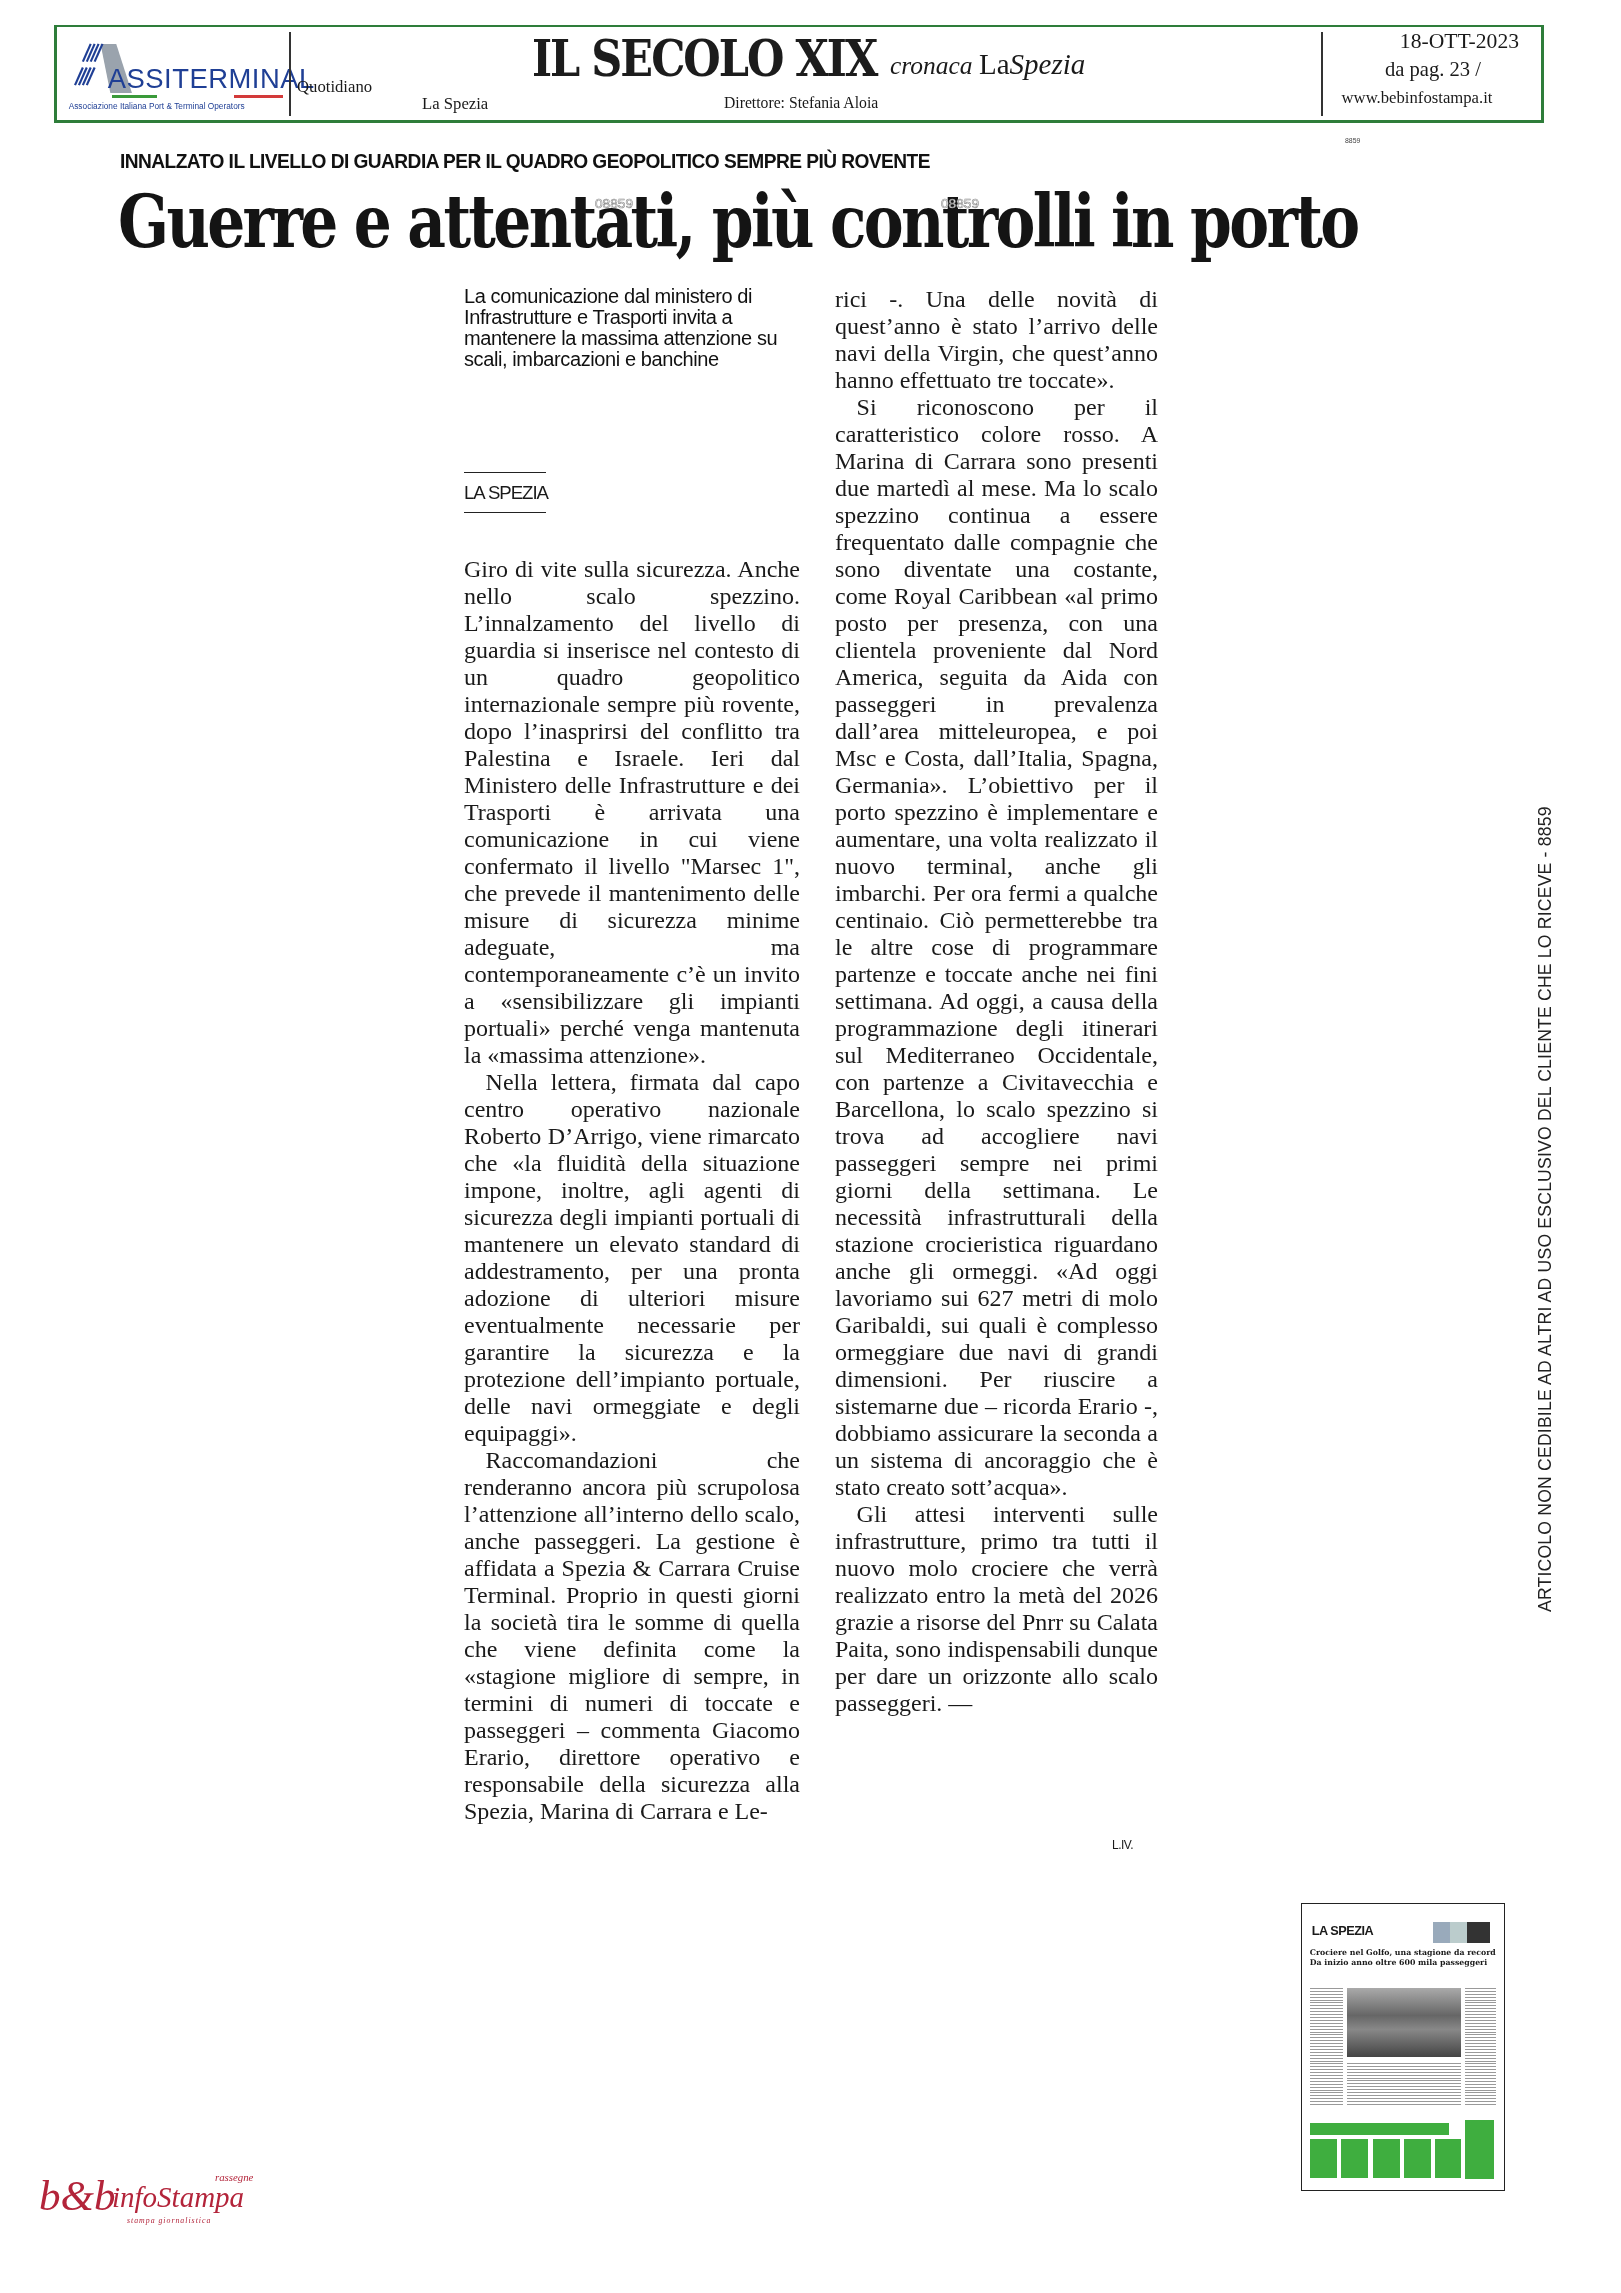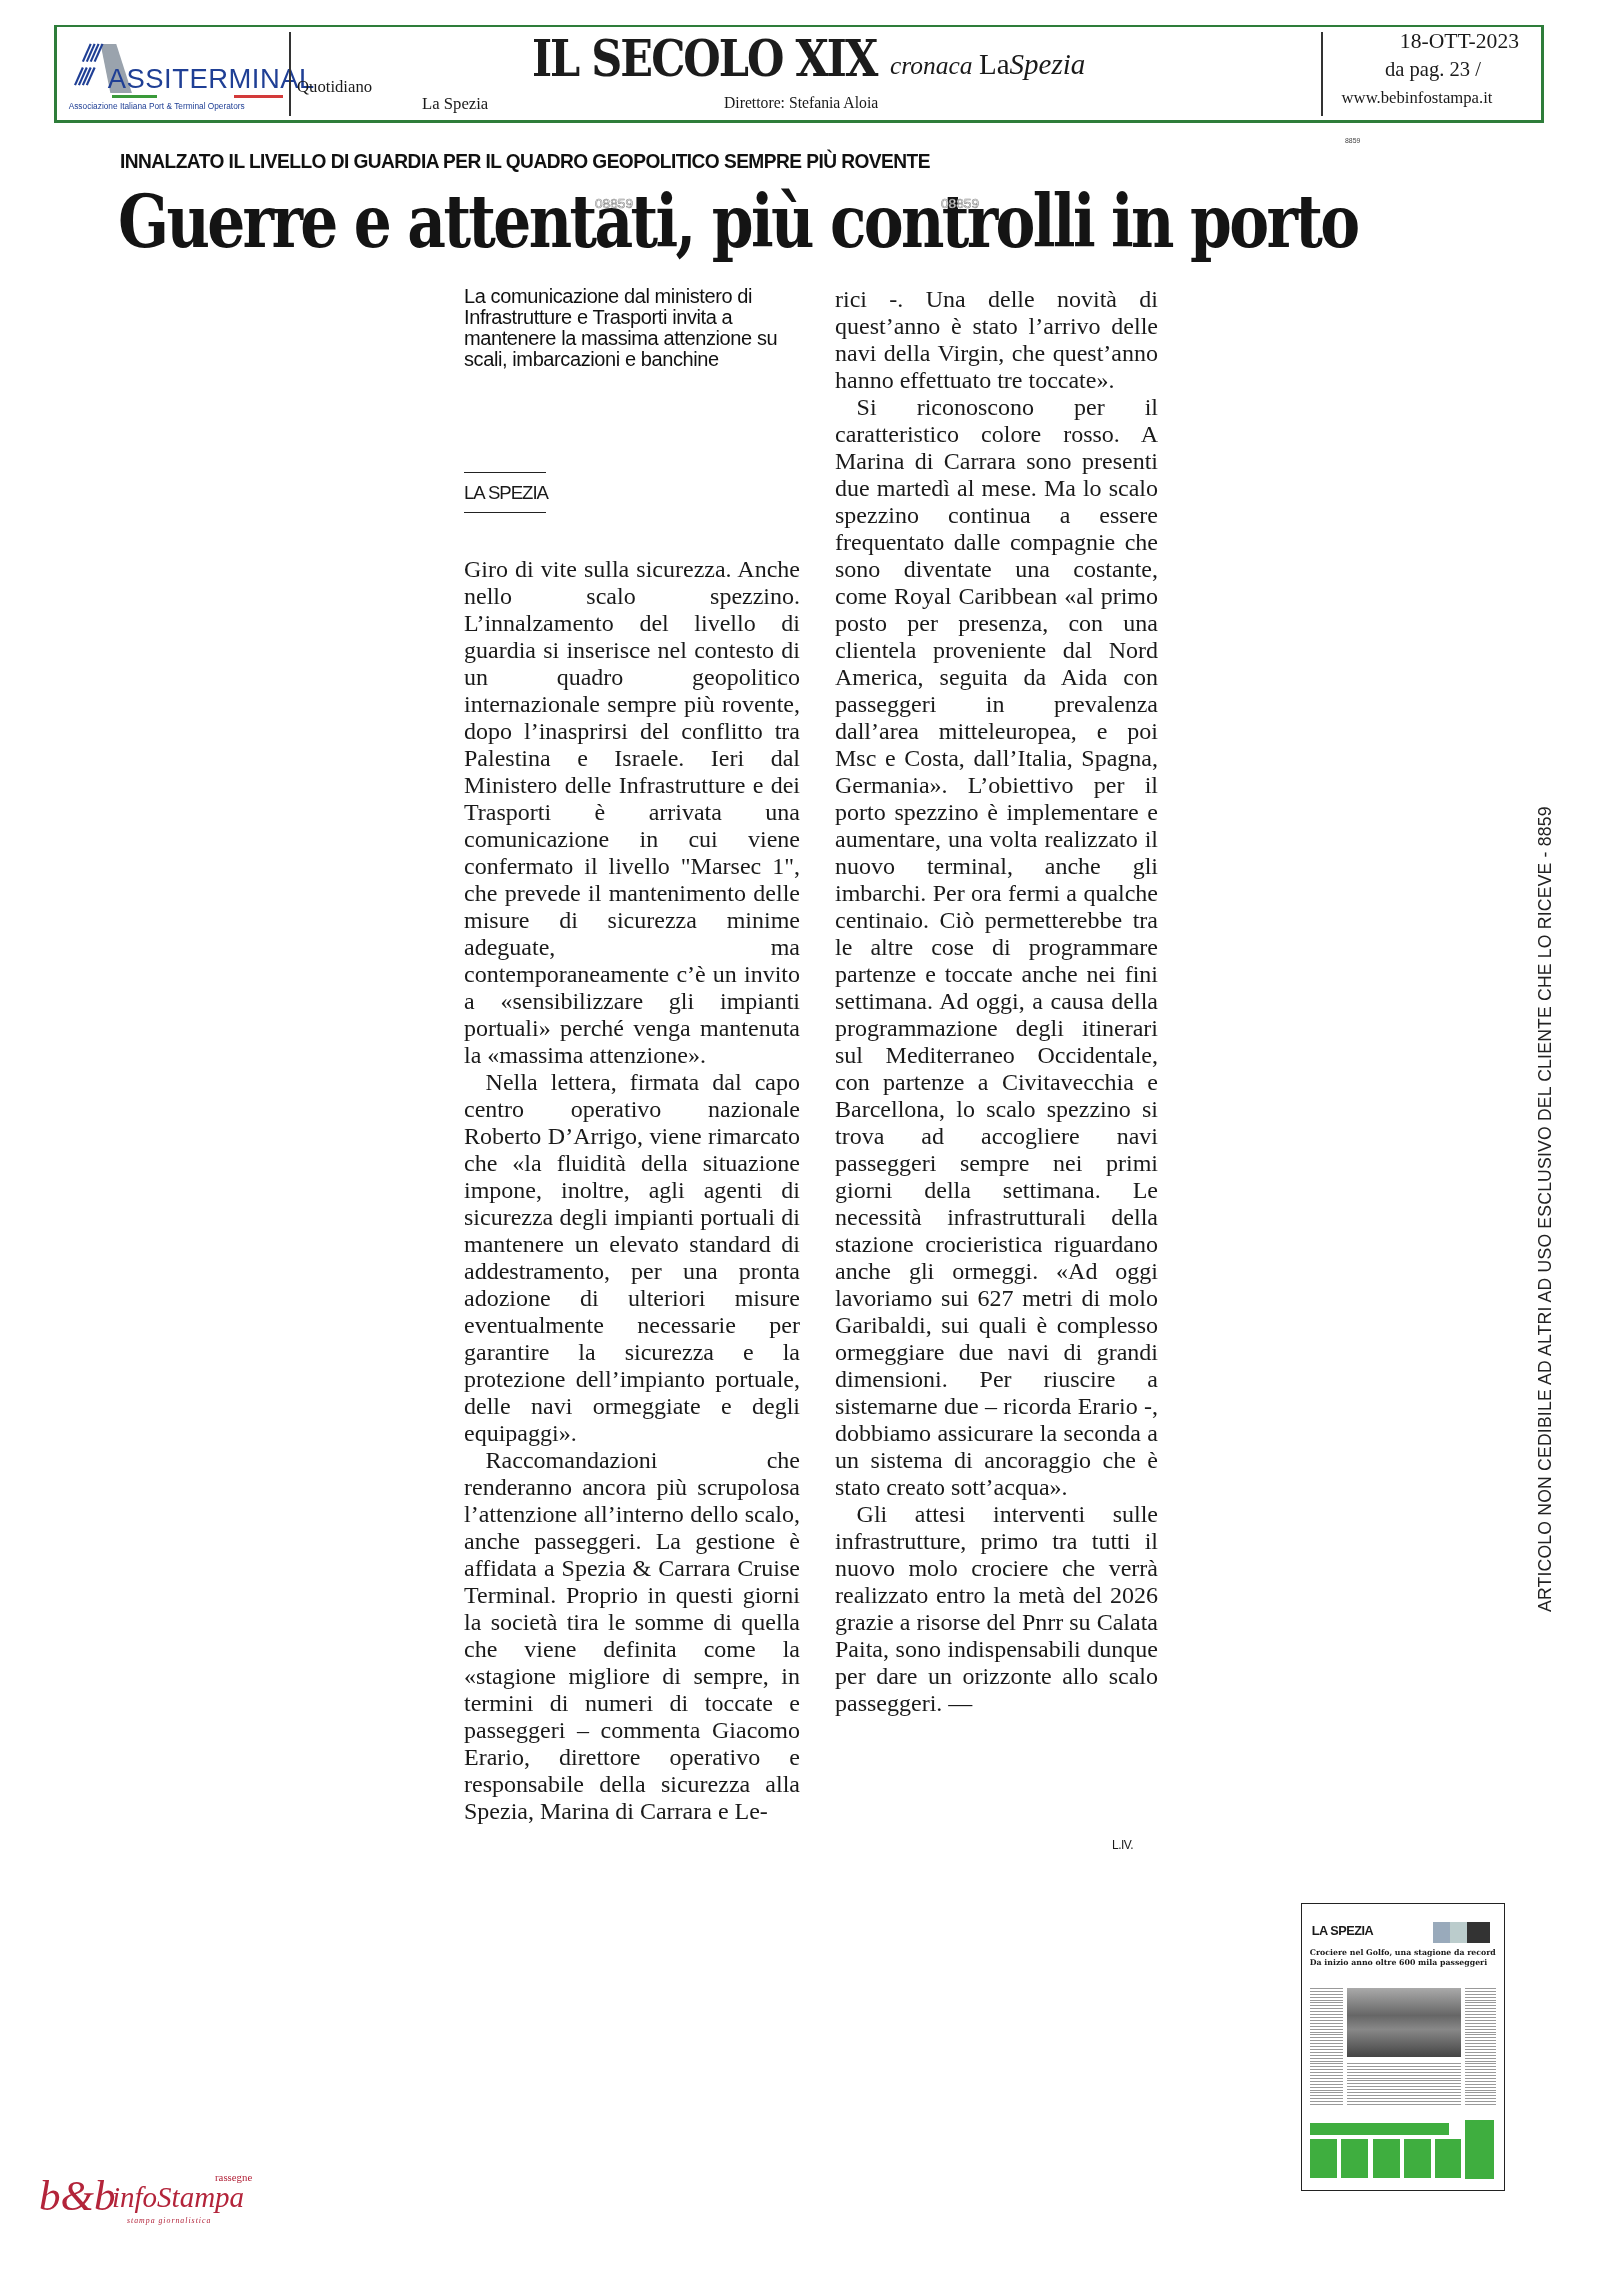--- a/index.html
+++ b/index.html
@@ -54,21 +54,21 @@
   .thumb .t-ad { position:absolute; left:131px; top:17.6px; width:57px; height:21.6px; background:linear-gradient(90deg,#9ab 0 30%,#bcc 30% 60%,#333 60% 100%); }
   .thumb .t-title { position:absolute; left:7.8px; top:44px; width:188px; font-family:"DejaVu Serif", serif; font-size:7.8px; font-weight:bold; line-height:9.8px; }
   .thumb .t-photo { position:absolute; left:45px; top:84px; width:114px; height:69px; background:linear-gradient(180deg,#aaa 0%,#666 40%,#888 60%,#444 100%); }
   .thumb .t-text { position:absolute; background:repeating-linear-gradient(180deg,#999 0 1px,#fff 1px 2.9px); }
   .thumb .t-green { position:absolute; background:#3fae3f; }
 
   
   .flogo { position:absolute; left:39px; top:2171px; width:265px; height:59px; color:#b3243a; font-family:"Liberation Serif", serif; }
   .flogo .bb { position:absolute; left:0; top:0; font-size:43px; font-style:italic; }
   .flogo .info { position:absolute; left:67px; top:9.8px; font-size:29px; font-style:italic;margin-left:6px; }
-  .flogo .rass { position:absolute; left:176px; top:0; font-size:10.8px; }
+  .flogo .rass { position:absolute; left:176px; top:0; font-size:10.8px; font-style:italic; }
   .flogo .sub { position:absolute; left:88px; top:45px; font-size:7.8px; font-style:italic; letter-spacing:1px; }
 </style>
 </head>
 <body>
 
 <div class="hdr">
   <div class="logo">
     <svg class="logo-mark" viewBox="0 0 64 56">
       <polygon points="30,4 46,4 62,54 40,54" fill="#9aa3ad"></polygon>
       <g stroke="#1f3f95" stroke-width="2.2">

